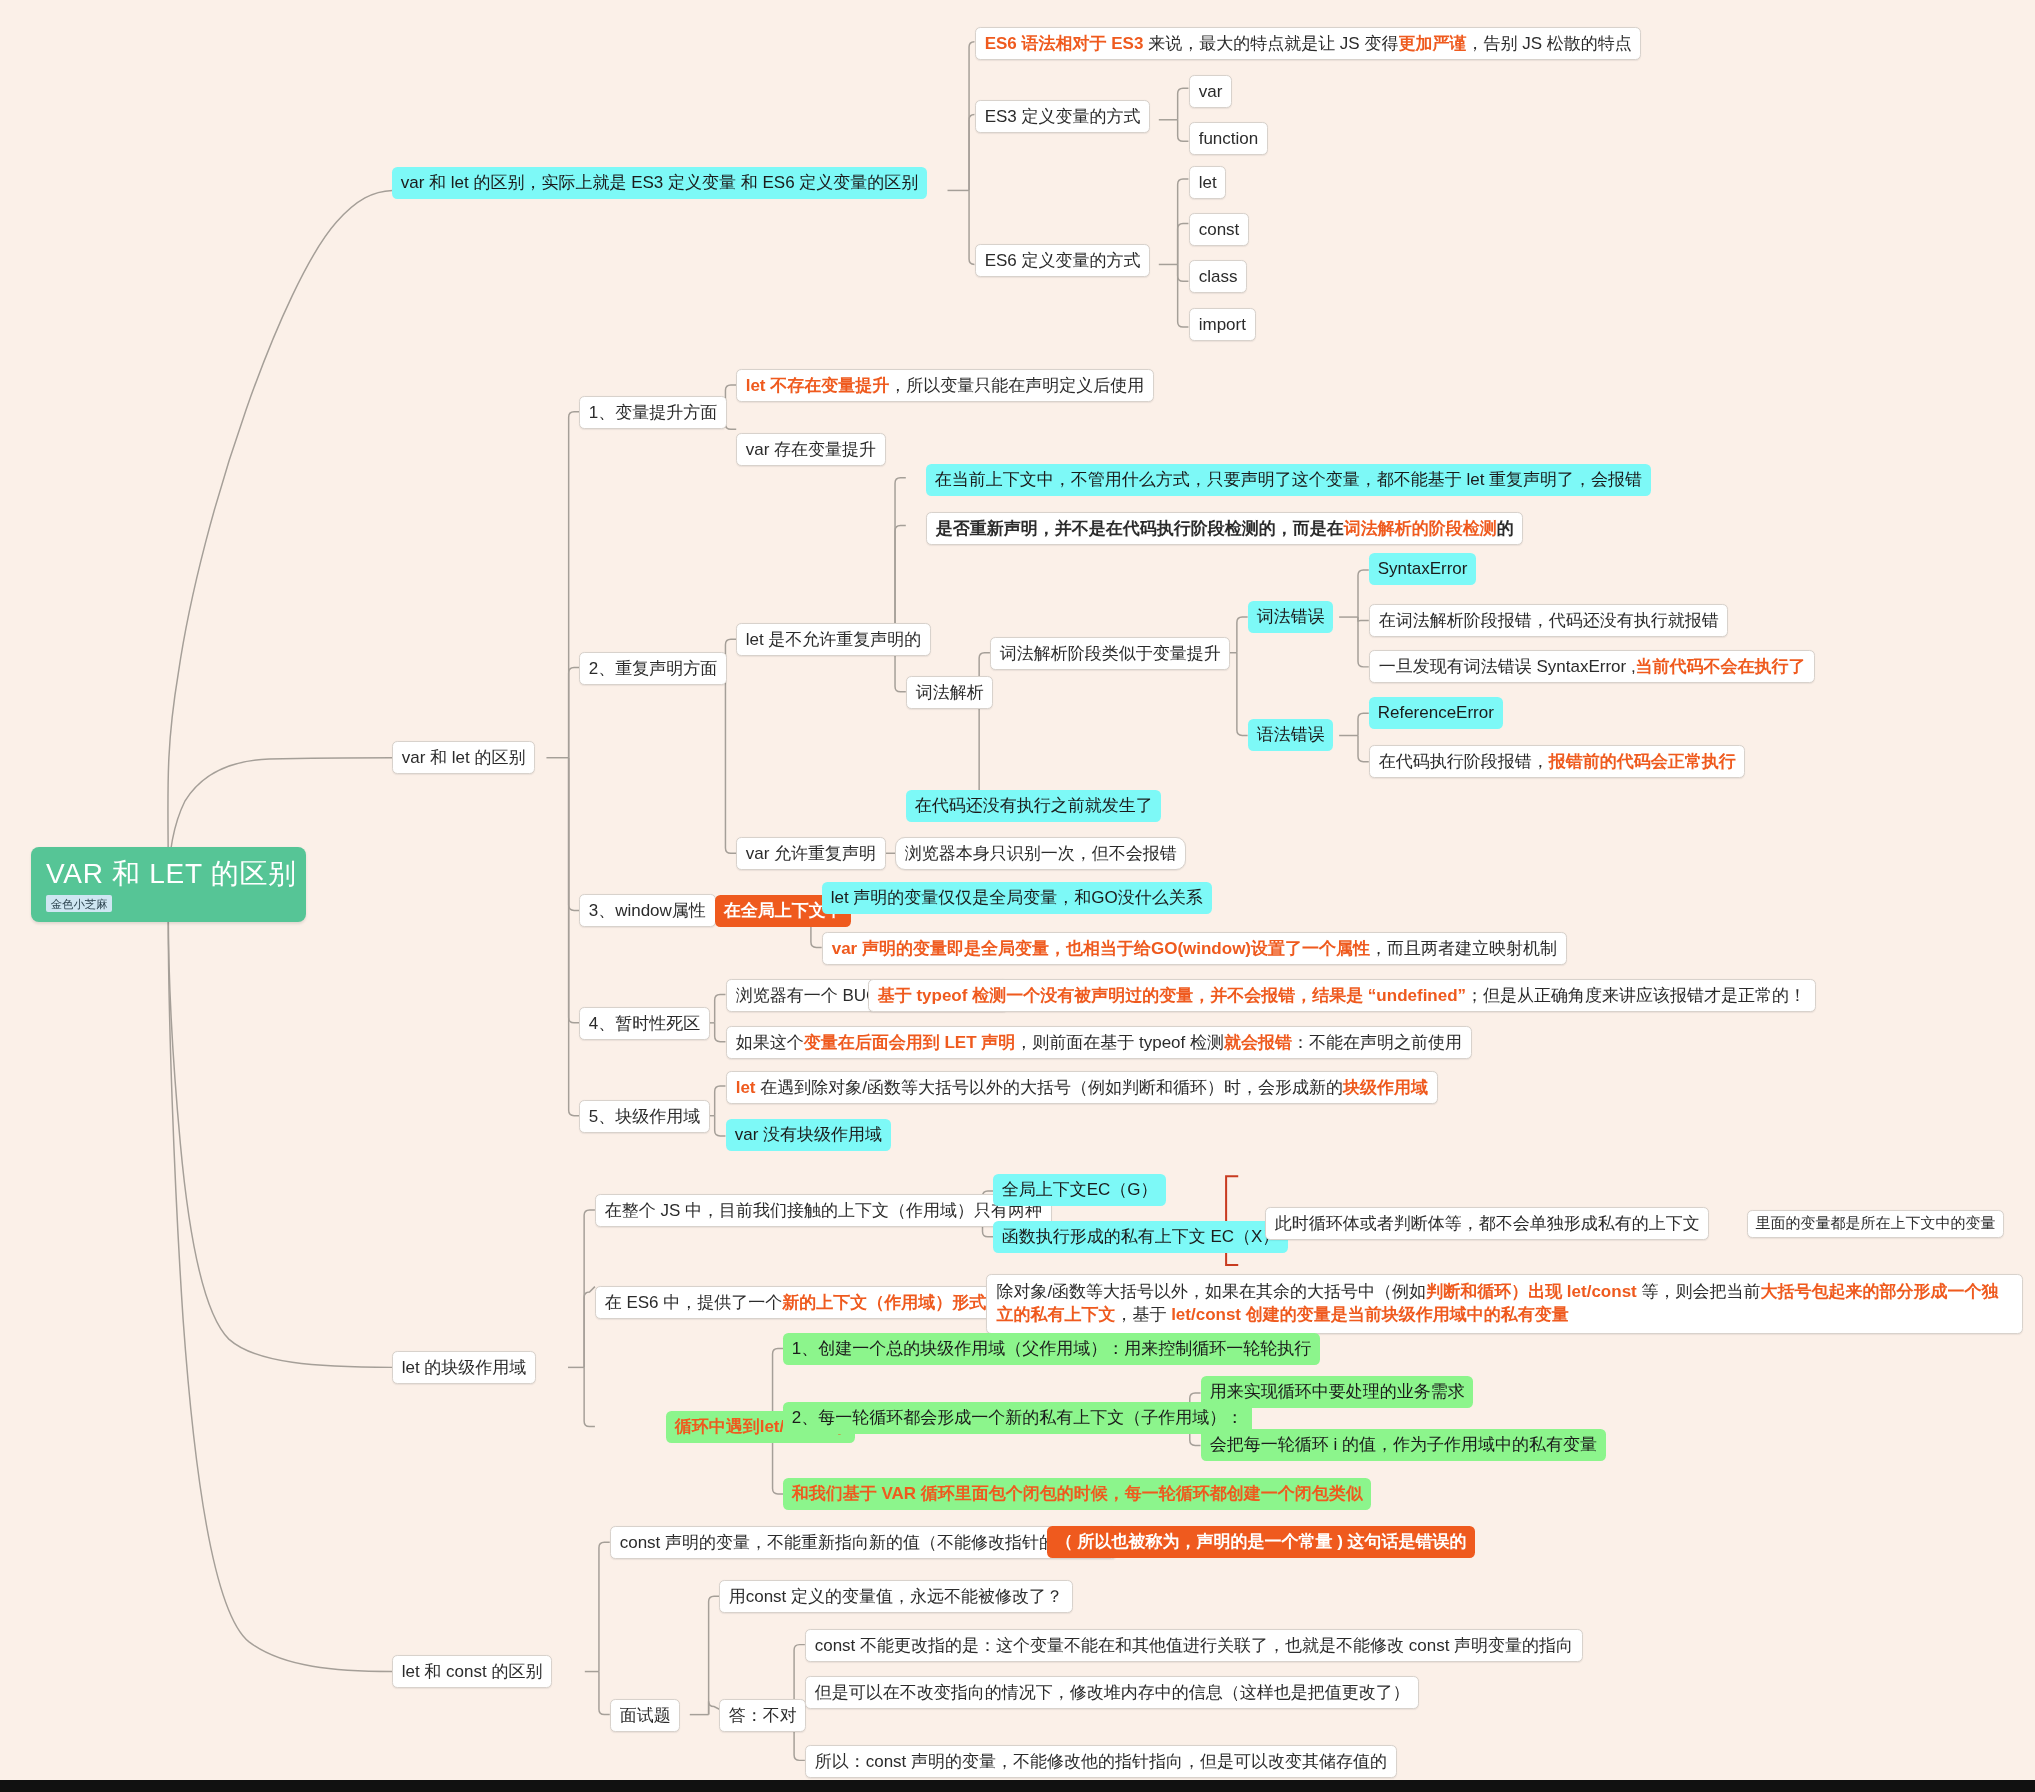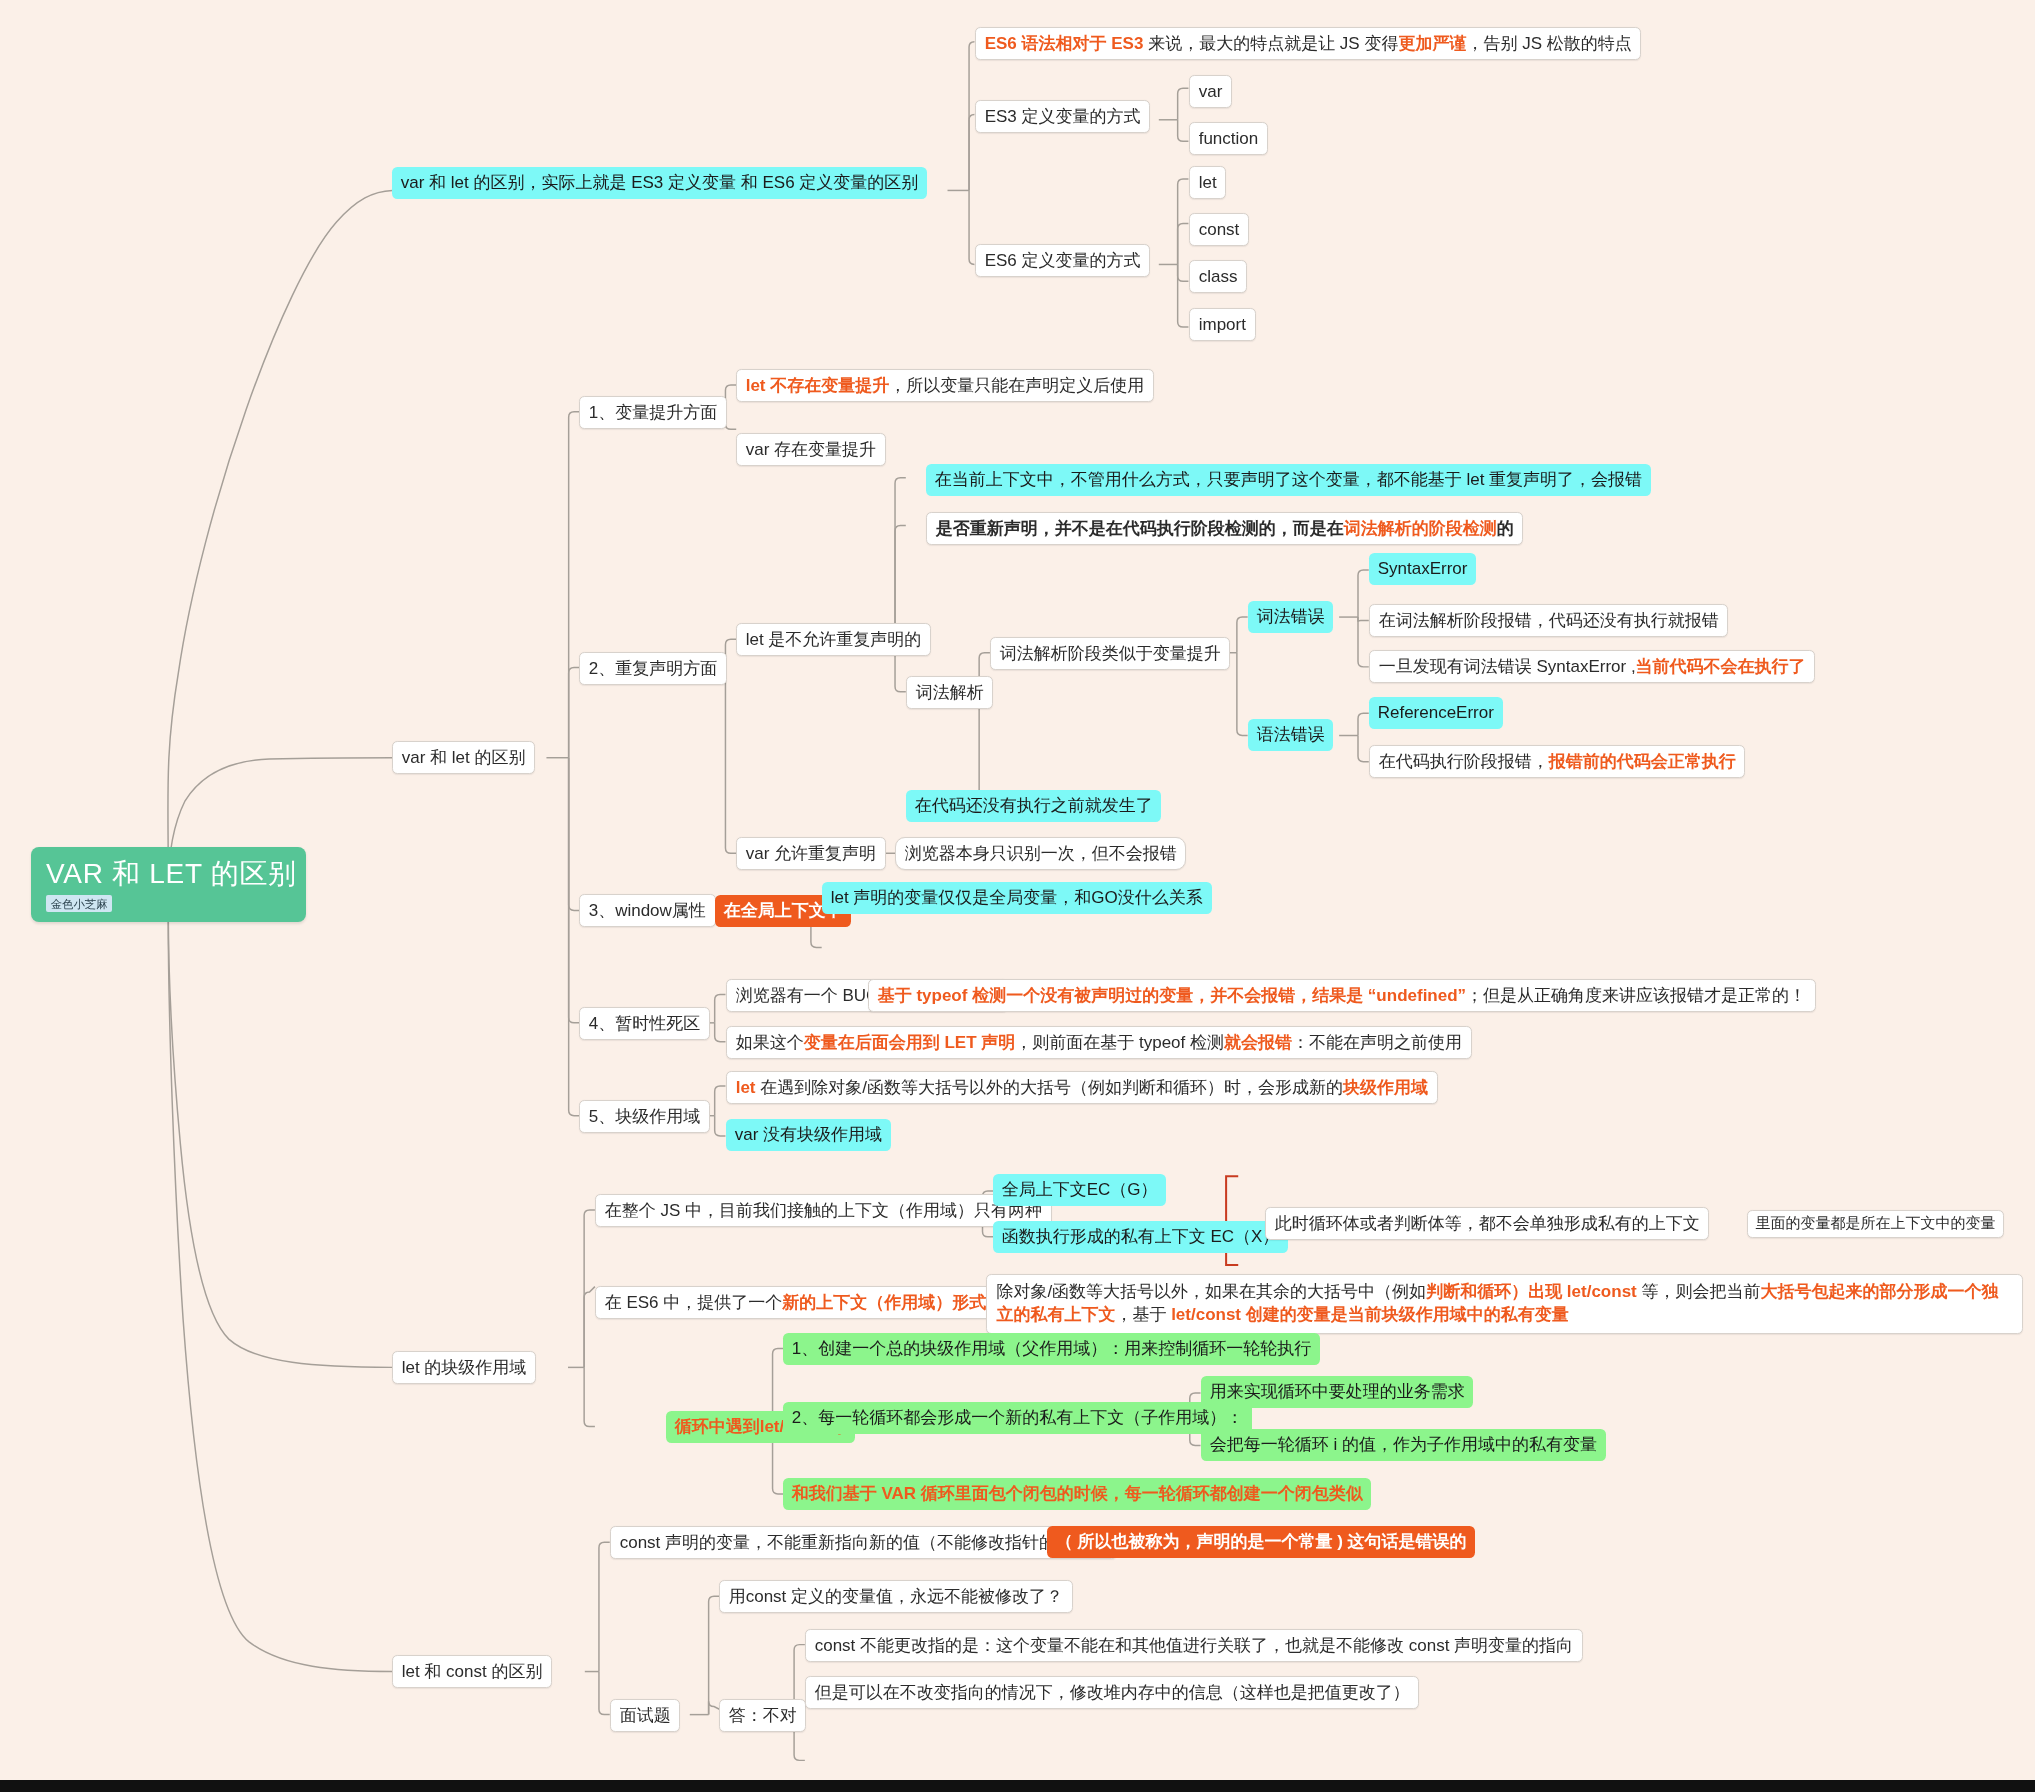--- a/index.html
+++ b/index.html
@@ -306,20 +306,23 @@
 
 <div class="node plain" style="left:579px;top:894px;">
   <span>3、window属性</span>
 </div>
 <div class="node orange" style="left:715px;top:895px;">
   <span>在全局上下文中</span>
 </div>
 <div class="node cyan" style="left:822px;top:882px;">
   <span>let 声明的变量仅仅是全局变量，和GO没什么关系</span>
 </div>
+<div class="node plain" style="left:822px;top:932px;">
+  <span><b class="hl">var 声明的变量即是全局变量，也相当于给GO(window)设置了一个属性</b><span>，而且两者建立映射机制</span></span>
+</div>
 
 <div class="node plain" style="left:579px;top:1007px;">
   <span>4、暂时性死区</span>
 </div>
 <div class="node plain" style="left:726px;top:979px;">
   <span>浏览器有一个 BUG（暂时性死区）</span>
 </div>
 <div class="node plain" style="left:868px;top:979px;">
   <span><b class="hl">基于 typeof 检测一个没有被声明过的变量，并不会报错，结果是 “undefined”</b><span>；但是从正确角度来讲应该报错才是正常的！</span></span>
 </div>
@@ -402,16 +405,19 @@
 </div>
 <div class="node plain" style="left:719px;top:1699px;">
   <span>答：不对</span>
 </div>
 <div class="node plain" style="left:805px;top:1629px;">
   <span>const 不能更改指的是：这个变量不能在和其他值进行关联了，也就是不能修改 const 声明变量的指向</span>
 </div>
 <div class="node plain" style="left:805px;top:1676px;">
   <span>但是可以在不改变指向的情况下，修改堆内存中的信息（这样也是把值更改了）</span>
 </div>
+<div class="node plain" style="left:805px;top:1745px;">
+  <span>所以：const 声明的变量，不能修改他的指针指向，但是可以改变其储存值的</span>
+</div>
 
 <div class="bottombar"></div>
 </div>
 
 
 </body></html>

